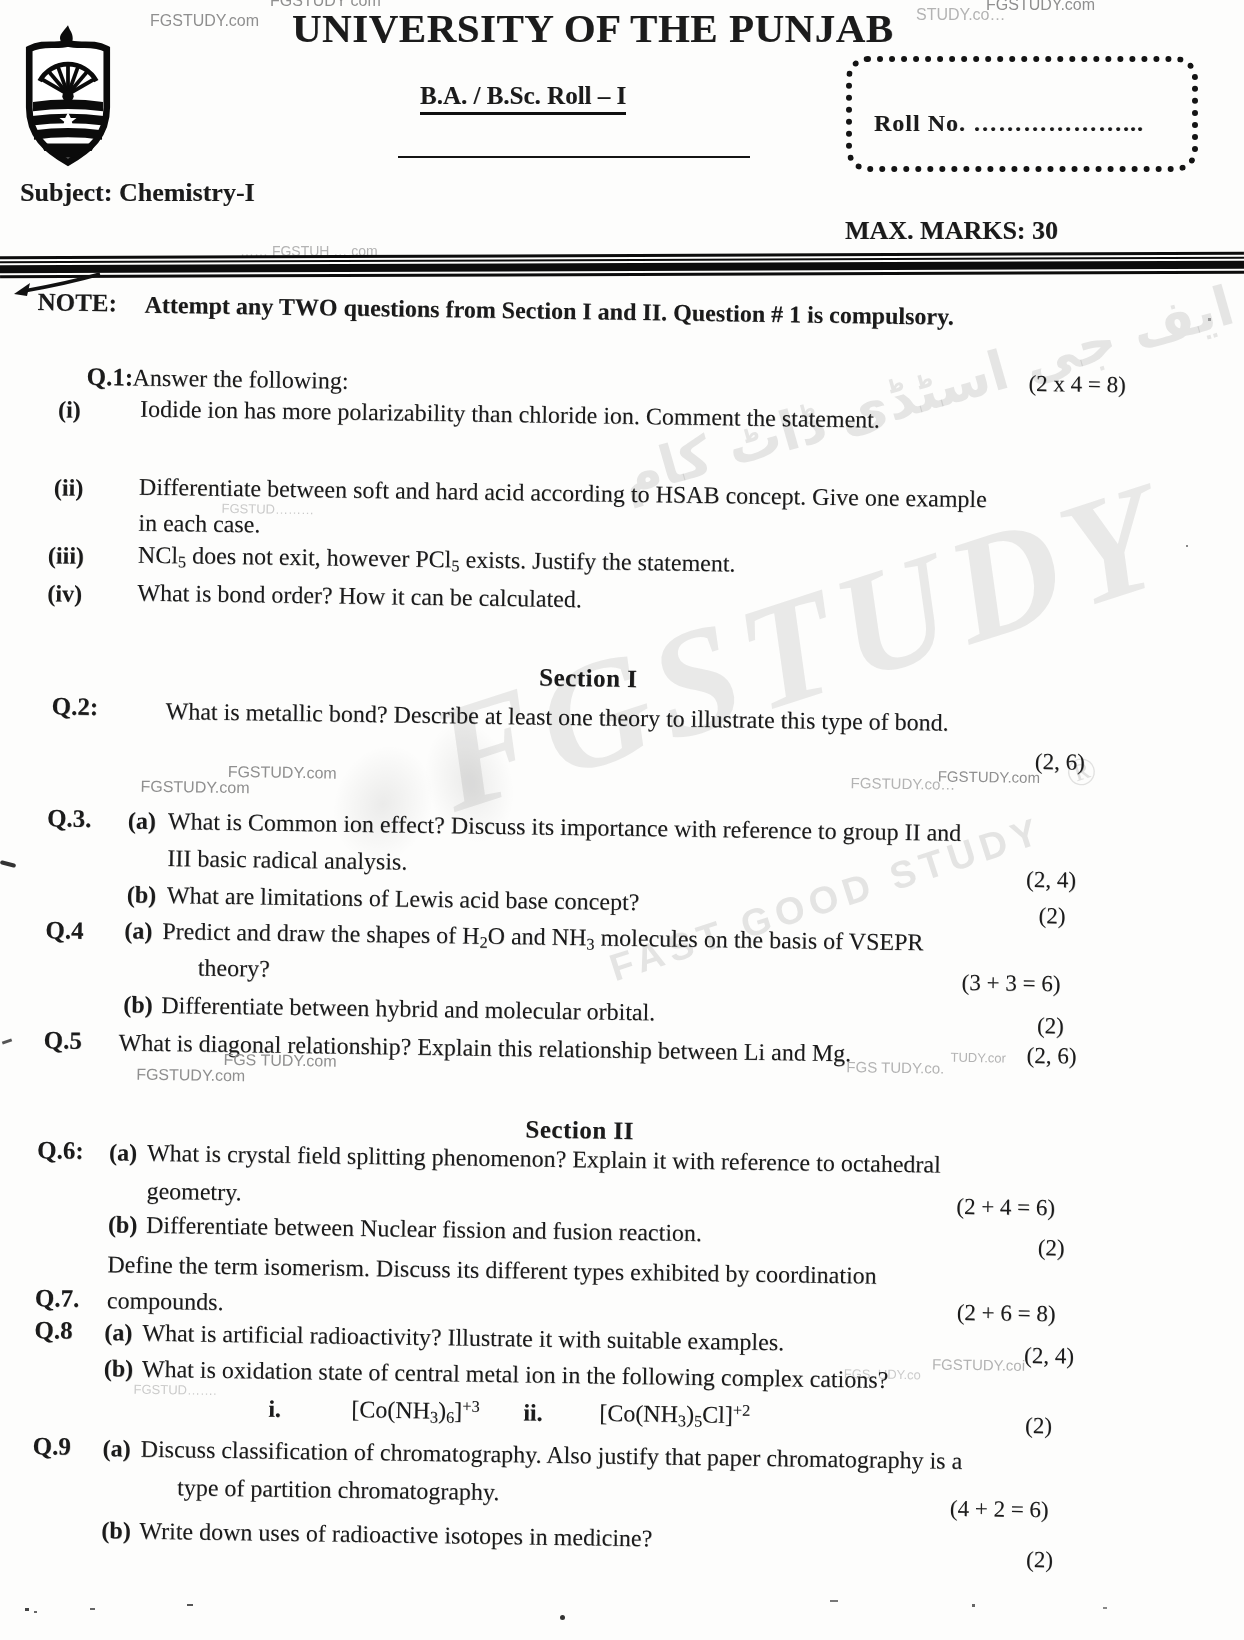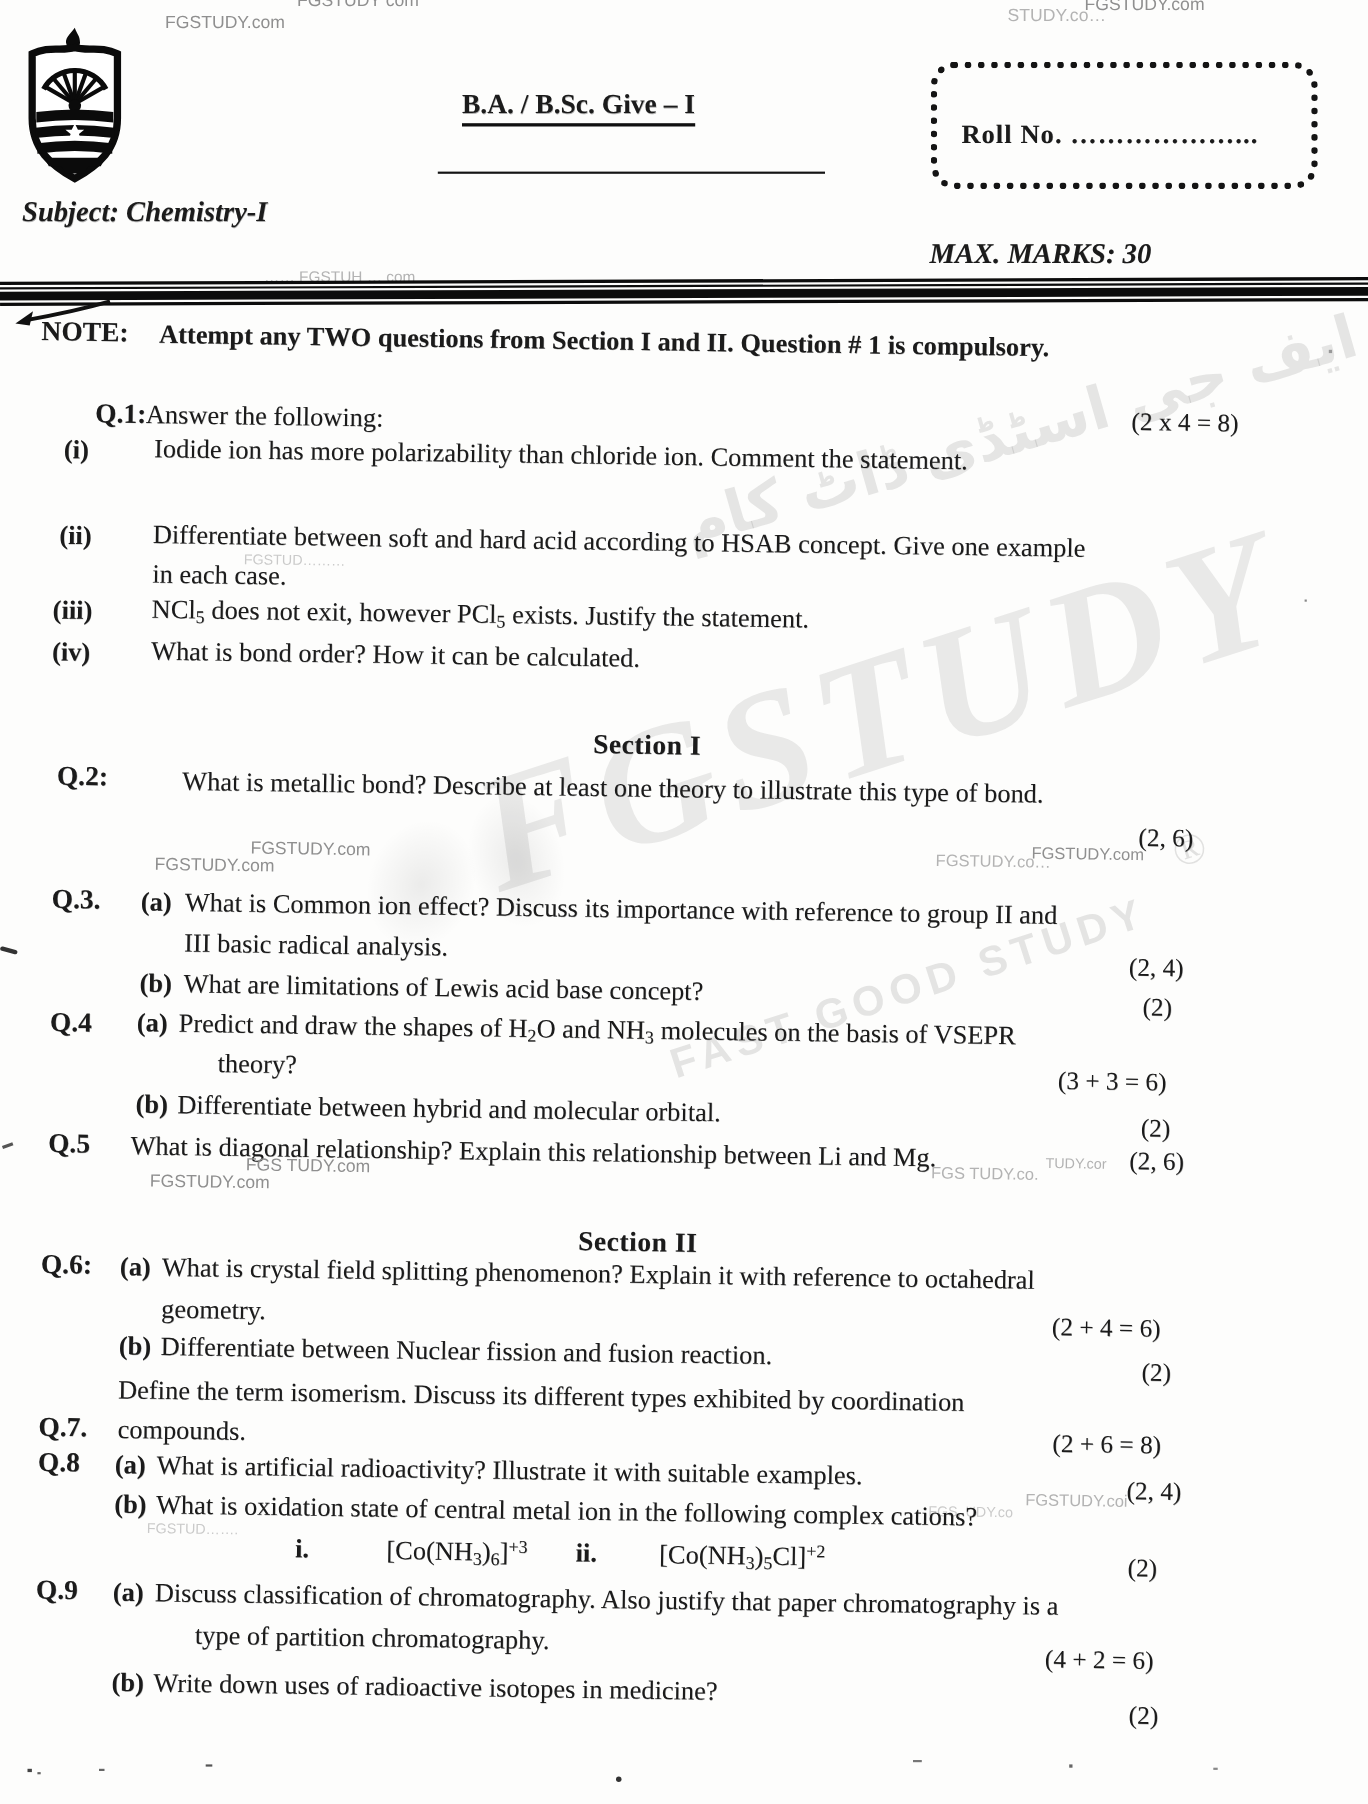--- a/index.html
+++ b/index.html
@@ -16,21 +16,21 @@
   .sec{font-size:25px;font-weight:700;letter-spacing:0.5px;}
   .wm{font-family:"Liberation Sans",sans-serif;color:#8f8f8f;font-size:15px;}
   .wm-light{color:#b3b3b3;}
   .wm-faint{color:#a9a9a9;opacity:.6;font-size:13px;}
   .hdr{position:absolute;inset:0;z-index:3;}
   .tilt{position:absolute;inset:0;z-index:2;transform:rotate(0.85deg);transform-origin:30px 280px;}
   .ghosts{position:absolute;inset:0;z-index:1;}
   .arts{position:absolute;inset:0;z-index:4;pointer-events:none;}
   .h-title{font-size:41px;font-weight:700;letter-spacing:0.5px;}
   .h-sub{font-size:25px;font-weight:700;border-bottom:3px solid #101010;padding-bottom:2px;}
-  .h-info{font-size:26px;font-weight:700;font-style:italic;}
+  .h-info{font-size:26px;font-weight:700;}
   .rollbox{position:absolute;left:846px;top:56px;width:340px;height:104px;
     border:6px dotted #141414;border-radius:22px;}
   .rolllabel{position:absolute;left:22px;top:48px;font-size:24px;font-weight:700;letter-spacing:1px;}
   .band{position:absolute;left:0;top:252px;width:1244px;height:26px;transform:rotate(-0.2deg);}
   .band div{position:absolute;left:0;width:100%;background:#0c0c0c;}
   sub{font-size:68%;vertical-align:-0.25em;}
   sup{font-size:68%;vertical-align:0.45em;}
   .ghost-main{font-size:150px;font-weight:700;font-style:italic;letter-spacing:10px;
     color:rgba(60,60,60,0.10);transform:rotate(-18deg);font-family:"Liberation Serif",serif;}
   .ghost-sub{font-size:38px;font-weight:700;letter-spacing:6px;color:rgba(60,60,60,0.13);
@@ -53,20 +53,21 @@
   <div class="t ghost-sub" style="left:600px;top:878px;">FAST GOOD STUDY</div>
   <div class="t ghost-reg" style="left:1066px;top:748px;">®</div>
 </div>
 
 <div class="hdr">
   <div class="t wm" style="left:270px;top:-8px;font-size:16px;">FGSTUDY com</div>
   <div class="t wm" style="left:150px;top:12px;font-size:16px;">FGSTUDY.com</div>
   <div class="t wm wm-light" style="left:916px;top:6px;font-size:16px;">STUDY.co…</div>
   <div class="t wm" style="left:986px;top:-4px;font-size:16px;">FGSTUDY.com</div>
 
+  <div class="t h-title ink" style="left:292px;top:4px;">UNIVERSITY OF THE PUNJAB</div>
 
   <div class="t" style="left:16px;top:24px;">
     <svg width="104" height="152" viewBox="0 0 110 160">
       <path d="M55 1 C50 8 45 11 47 17 C49 24 60 23 60 15 C60 9 57 7 55 1 Z" fill="#0b0b0b"></path>
       <path d="M14 26 C30 18 42 24 55 20 C68 24 80 18 96 26 L96 88 C96 118 78 133 55 146 C32 133 14 118 14 88 Z" fill="#ffffff" stroke="#0b0b0b" stroke-width="7"></path>
       <g stroke="#0b0b0b" stroke-width="4">
         <line x1="55" y1="74" x2="25.6" y2="57"></line>
         <line x1="55" y1="74" x2="33" y2="48"></line>
         <line x1="55" y1="74" x2="43.4" y2="42"></line>
         <line x1="55" y1="74" x2="55" y2="40"></line>
@@ -77,21 +78,21 @@
       <path d="M25 60 A34 34 0 0 1 85 60" fill="none" stroke="#0b0b0b" stroke-width="5"></path>
       <circle cx="55" cy="76" r="6" fill="#0b0b0b"></circle>
       <path d="M18 82 Q55 77 92 82 L92 92 Q55 87 18 92 Z" fill="#0b0b0b"></path>
       <path d="M17 97 Q55 92 93 97 L93 107 Q55 102 17 107 Z" fill="#0b0b0b"></path>
       <path d="M19 112 Q55 107 91 112 L91 122 Q55 117 19 122 Z" fill="#0b0b0b"></path>
       <polygon points="55,93 58,99 64,99 59,103 61,109 55,105 49,109 51,103 46,99 52,99" fill="#ffffff"></polygon>
       <path d="M26 126 L84 126 L80 134 L68 134 L64 141 L46 141 L42 134 L30 134 Z" fill="#0b0b0b"></path>
     </svg>
   </div>
 
-  <div class="t h-sub ink" style="left:420px;top:82px;">B.A. / B.Sc. Give – I</div>
+  <div class="t h-sub ink" style="left:420px;top:82px;">B.A. / B.Sc. Roll – I</div>
   <div class="t" style="left:398px;top:156px;width:352px;height:2px;background:#141414;"></div>
 
   <div class="rollbox">
     <div class="rolllabel ink">Roll No. ………………...</div>
   </div>
 
   <div class="t h-info ink" style="left:20px;top:178px;">Subject: Chemistry-I</div>
   <div class="t h-info ink" style="left:845px;top:216px;">MAX. MARKS: 30</div>
 
   <div class="t wm wm-light" style="left:240px;top:243px;font-size:14px;">…… FGSTUH … com</div>

